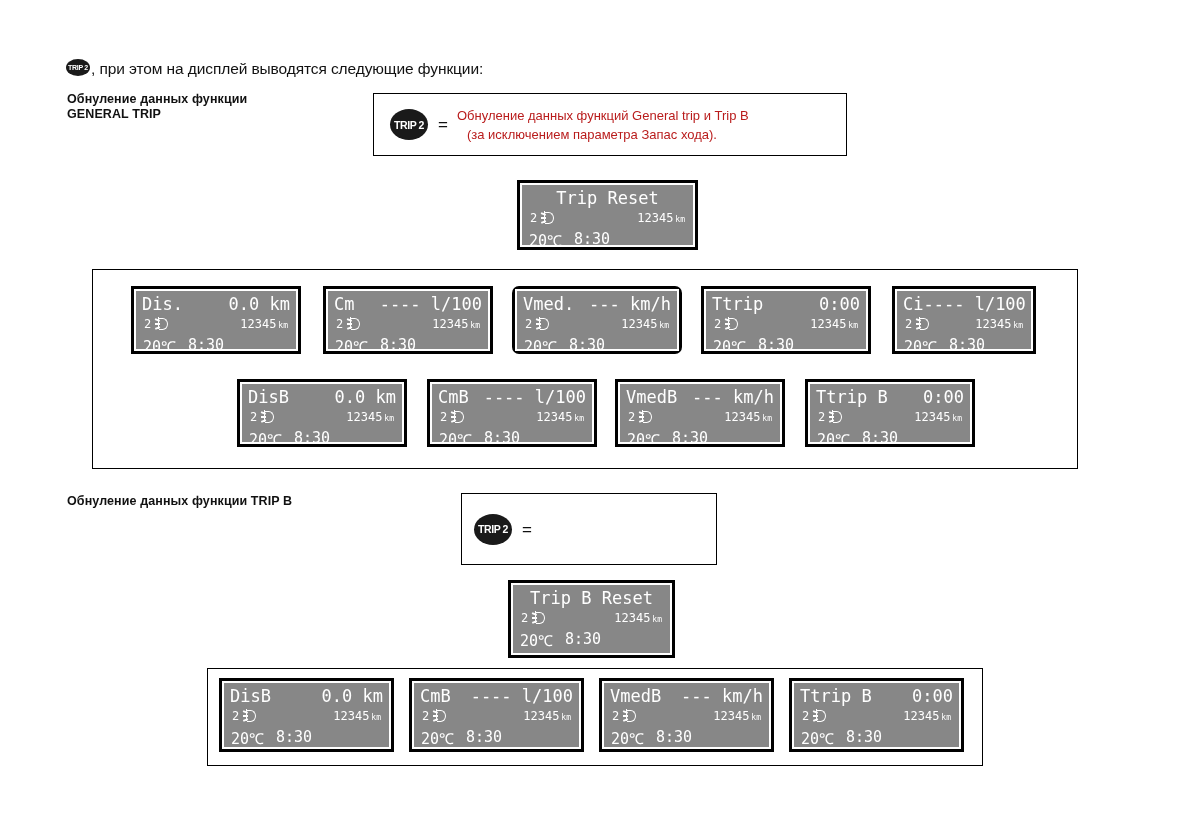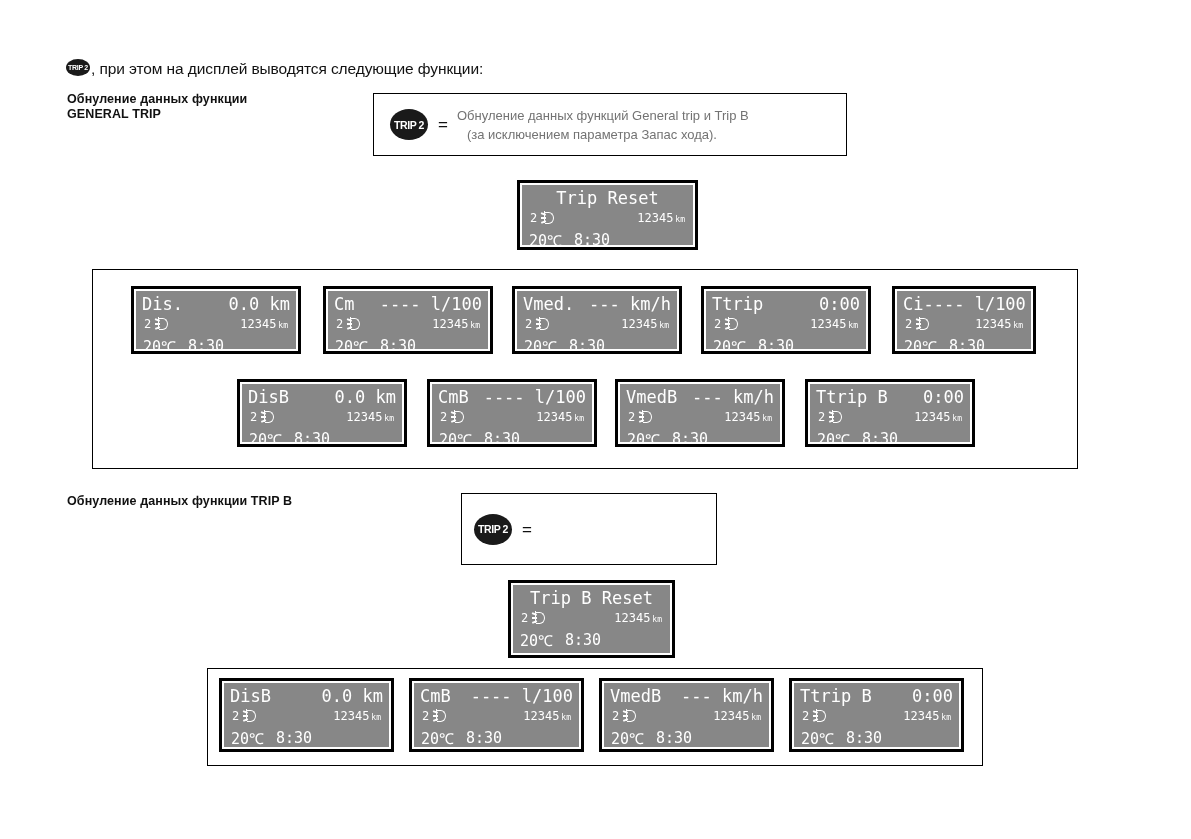--- a/index.html
+++ b/index.html
@@ -69,21 +69,21 @@
     position:absolute;left:0;right:0;top:50%;
     transform:translateY(-50%);
     text-align:center;color:#fff;
     font-size:10.5px;font-weight:bold;letter-spacing:-0.4px;
   }
   .eq{
     font-size:17px;margin:0 9px 0 10px;color:#111;
     line-height:1;
   }
   .legend-text{
-    font-size:13px;line-height:19px;color:#737373;
+    font-size:13px;line-height:19px;color:#b91c1c;
   }
   .legend-text .l2{display:block;padding-left:10px;}
   #legend-2 .legend-text .l2{padding-left:12px;}
 
   
   .frame{
     position:absolute;
     border:1.4px solid #000;
     background:#fff;
     box-sizing:border-box;
@@ -108,21 +108,21 @@
     background:#878787;
     width:100%;height:100%;
     box-sizing:border-box;
     position:relative;
     color:#ffffff;
     font-family:"DejaVu Sans Mono", monospace;
     overflow:hidden;
   }
   .row{
     position:absolute;left:0;right:0;
-    display:flex;align-items:center;
+    display:flex;align-items:flex-start;
     white-space:nowrap;
   }
   .r1{top:3px;padding:0 6px;font-size:17px;letter-spacing:0px;}
   .r2{top:26px;padding:0 8px;font-size:12px;}
   .r3{top:45px;padding:0 7px;font-size:15px;}
 
   .r1 .lbl{flex:0 0 auto;}
   .r1 .spacer{flex:1 1 auto;}
   .r1 .val{flex:0 0 auto;}
 
@@ -162,21 +162,21 @@
   .hl-icon .ray.c{top:9px;transform:rotate(-20deg);}
 
   
   
   #disp-trip-reset{left:517px;top:180px;width:181px;height:70px;}
   #disp-tripb-reset{left:508px;top:580px;width:167px;height:78px;}
 
   
   #disp-dis  {left:131px;top:286px;width:170px;height:68px;}
   #disp-cm   {left:323px;top:286px;width:170px;height:68px;}
-  #disp-vmed {left:512px;top:286px;width:170px;height:68px;}
+  #disp-vmed {left:512px;top:286px;width:170px;height:68px;border-radius:7px;}
   #disp-ttrip{left:701px;top:286px;width:170px;height:68px;}
   #disp-ci   {left:892px;top:286px;width:144px;height:68px;}
 
   
   #disp-disb  {left:237px;top:379px;width:170px;height:68px;}
   #disp-cmb   {left:427px;top:379px;width:170px;height:68px;}
   #disp-vmedb {left:615px;top:379px;width:170px;height:68px;}
   #disp-ttripb{left:805px;top:379px;width:170px;height:68px;}
 
   

